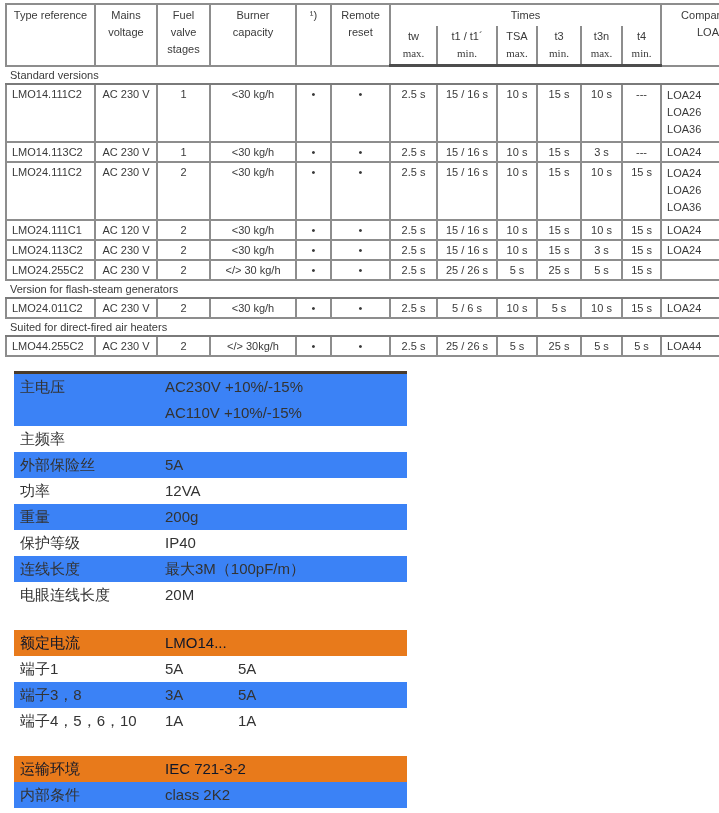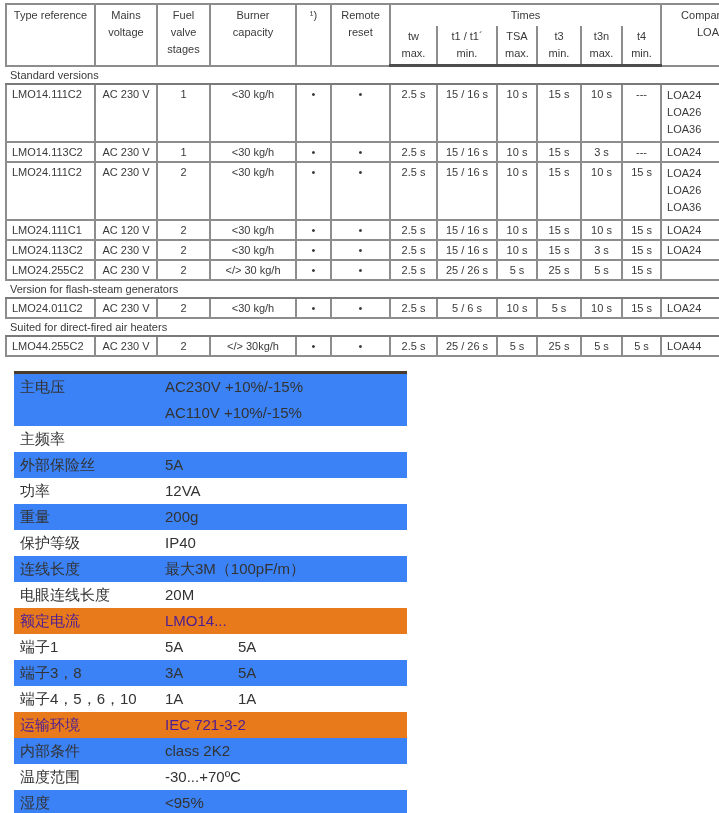--- a/index.html
+++ b/index.html
@@ -33,32 +33,32 @@
   table.tt td.multi { line-height: 17px; }
   table.tt tr.section td {
     border-left: none; border-right: none;
     border-top: 2px solid #5a5a5a; border-bottom: 2px solid #7a7a7a;
     text-align: left; padding: 1px 3px 1px 4px; line-height: 14px;
     background: #ffffff; color: #3a3a3a;
   }
   table.tt tr.drow td { height: 14px; }
   table.tt tr.tall td { height: 52px; }
   .sub-name { display: block; line-height: 17px; }
-  .sub-limit { display: block; line-height: 17px; }
+  .sub-limit { display: block; line-height: 17px; font-family: Liberation Serif, serif; }
 
   
   .spec {
     position: absolute; left: 14px; top: 371px; width: 393px;
     border-top: 3px solid #4a3b2a;
     font-size: 15px; color: #333333;
   }
   .srow { position: relative; height: 26px; line-height: 26px; background: #ffffff; }
   .srow.tall { height: 52px; }
   .srow.peach { background: #3b82f6; }
-  .srow.orange { background: #e87a1b; color: #4c1d95; }
+  .srow.orange { background: #e87a1b; color: #0f172a; margin-top: 22px; }
   .slabel { position: absolute; left: 6px; top: 0; white-space: nowrap; }
   .sval  { position: absolute; left: 151px; top: 0; white-space: pre-line; }
   .sval2 { position: absolute; left: 224px; top: 0; white-space: nowrap; }
 </style>
 </head>
 <body>
 
 <div class="tt-wrap">
 <table class="tt">
   <colgroup>

